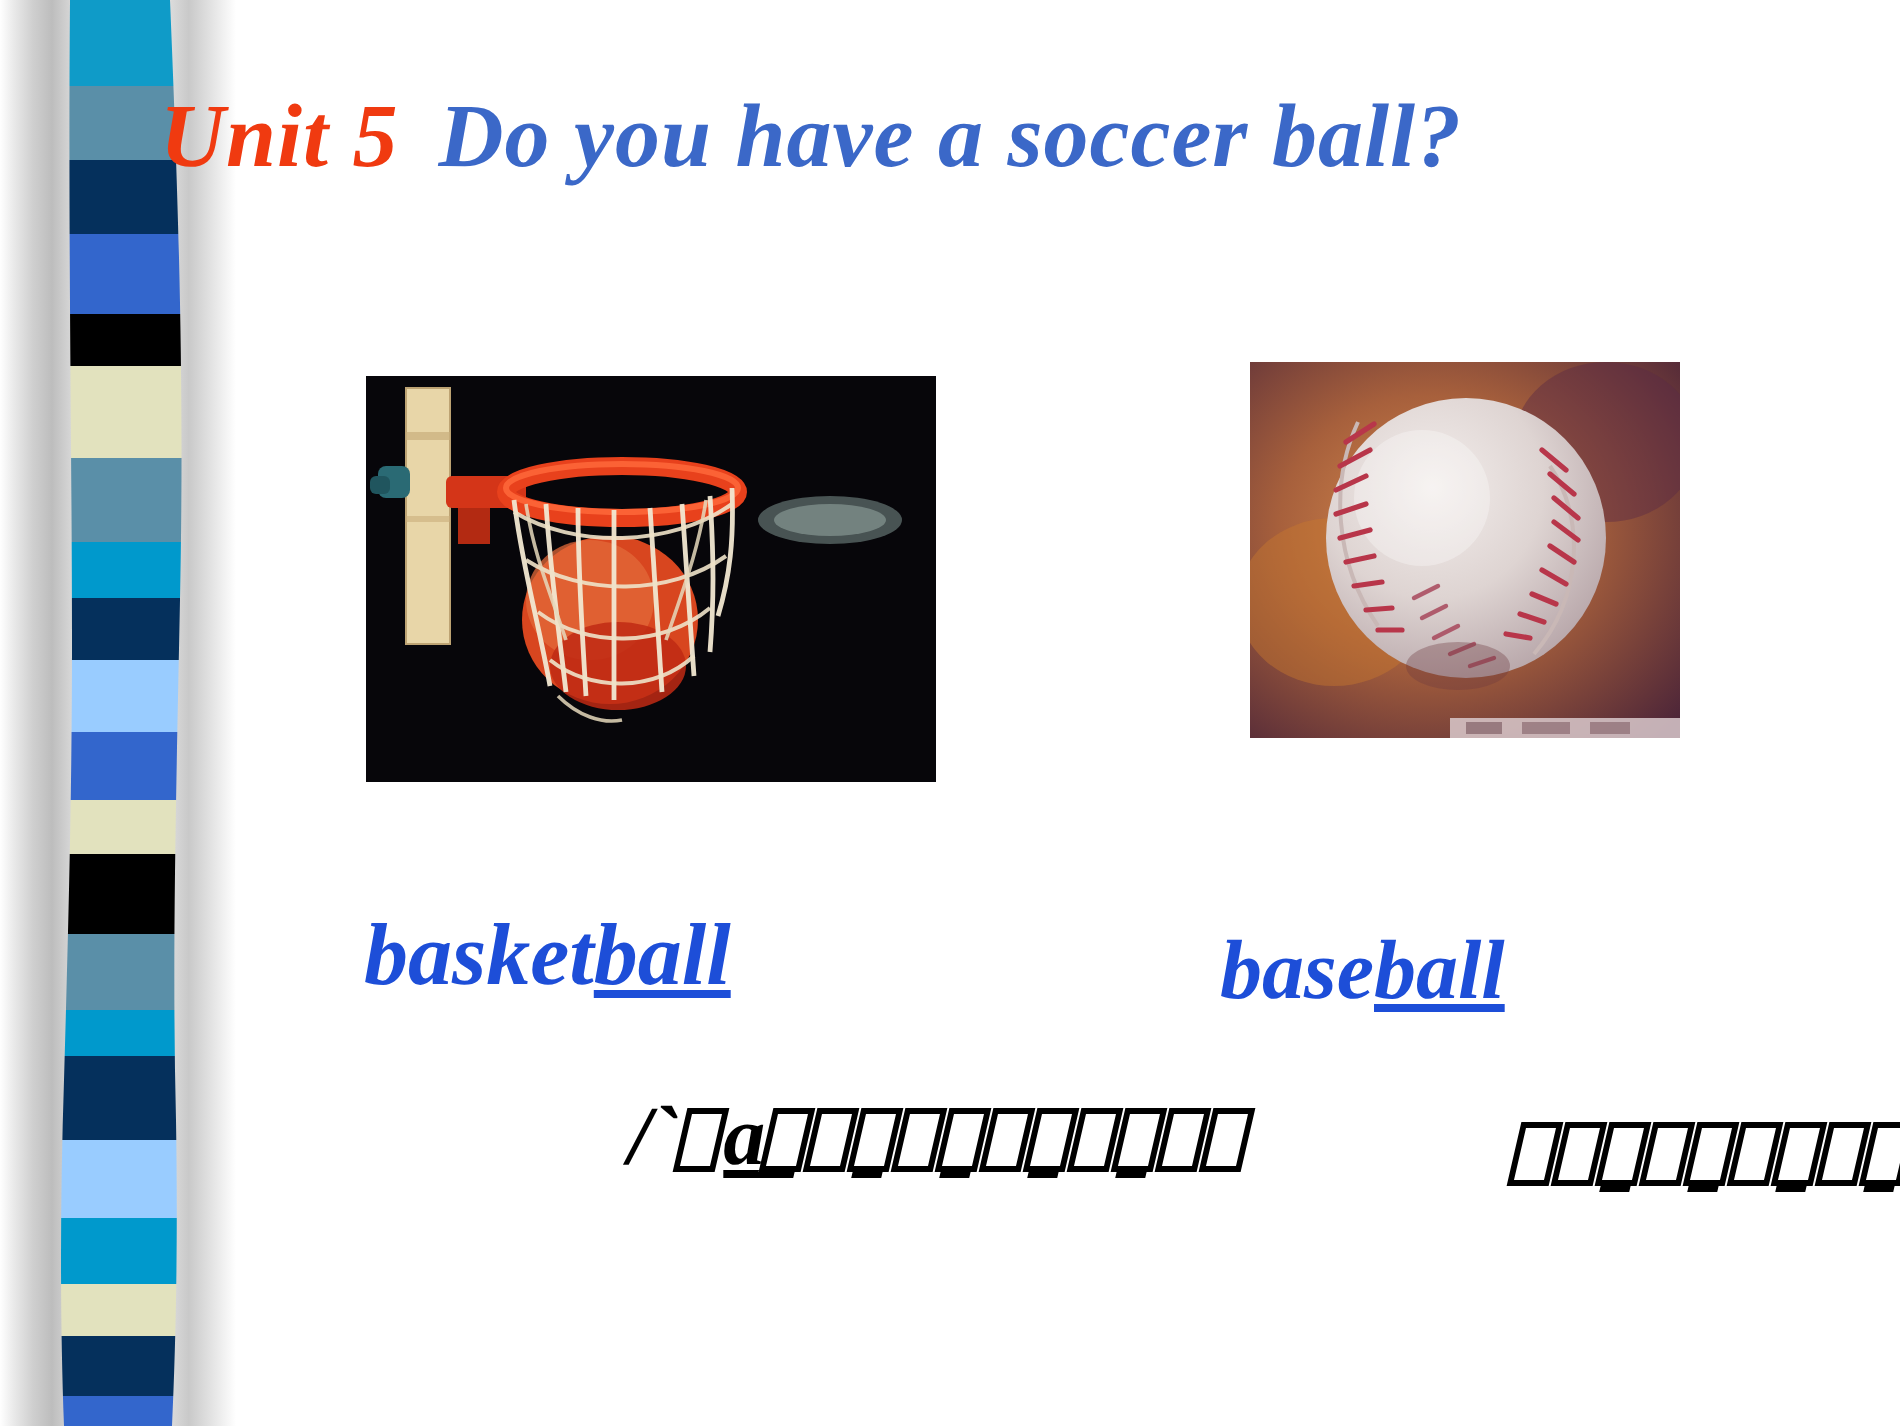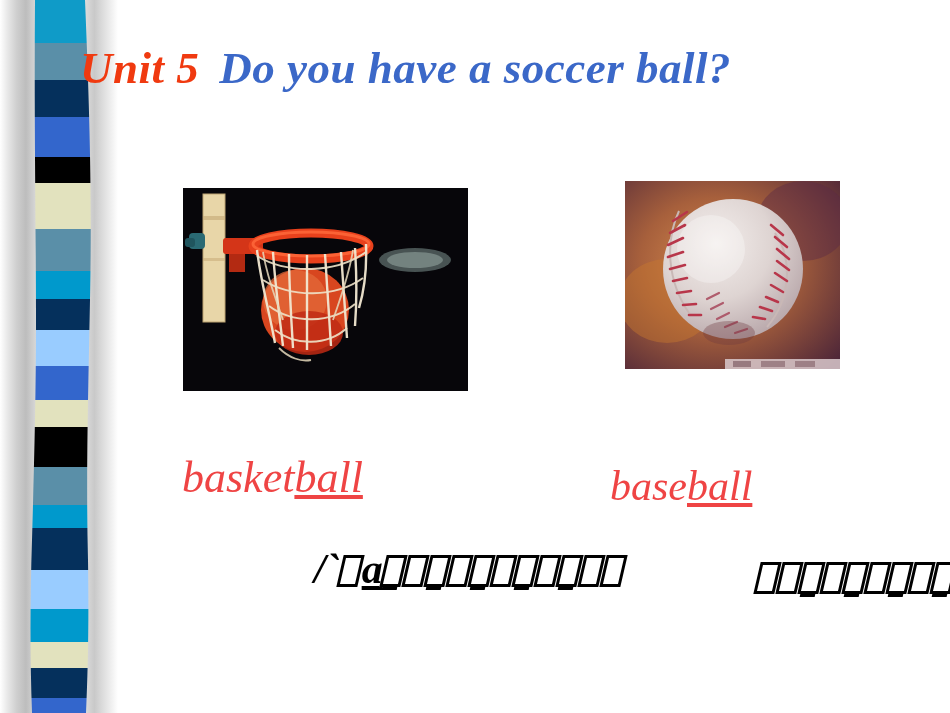--- a/index.html
+++ b/index.html
@@ -80,23 +80,23 @@
     left: 625px;
     top: 181px;
     width: 215px;
     height: 188px;
     background: #8a5536;
   }
 
   
   .word-label {
     position: absolute;
-    color: #ef4444;
+    color: #1d4ed8;
     font-family: "Liberation Serif", serif;
-    font-weight: normal;
+    font-weight: bold;
     font-style: italic;
     white-space: nowrap;
   }
   #label-basketball {
     left: 182px;
     top: 452px;
     font-size: 44px;
   }
   #label-baseball {
     left: 610px;

